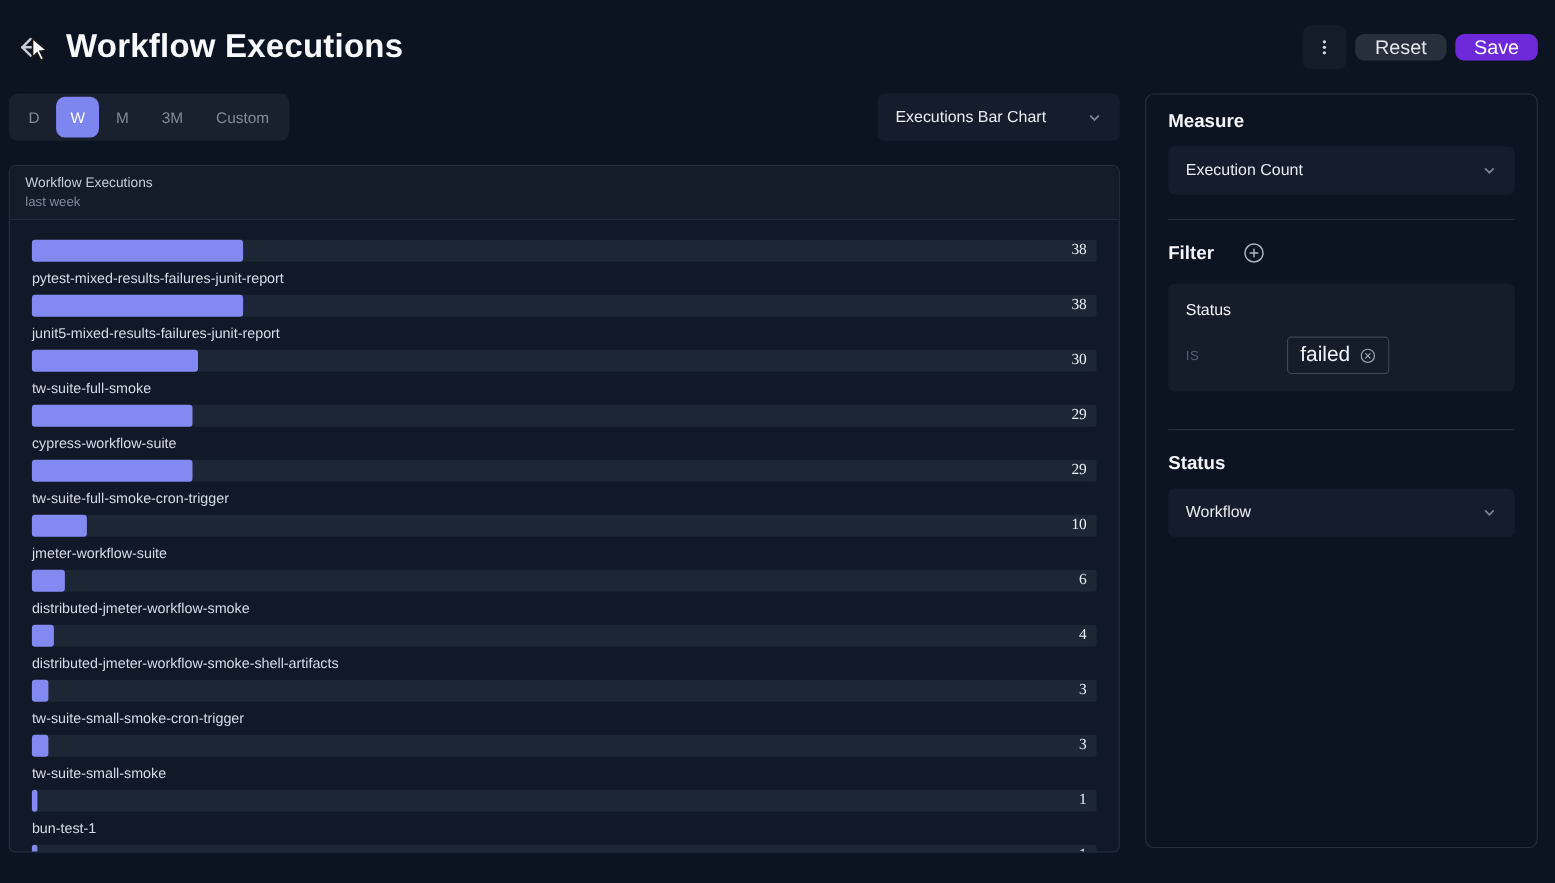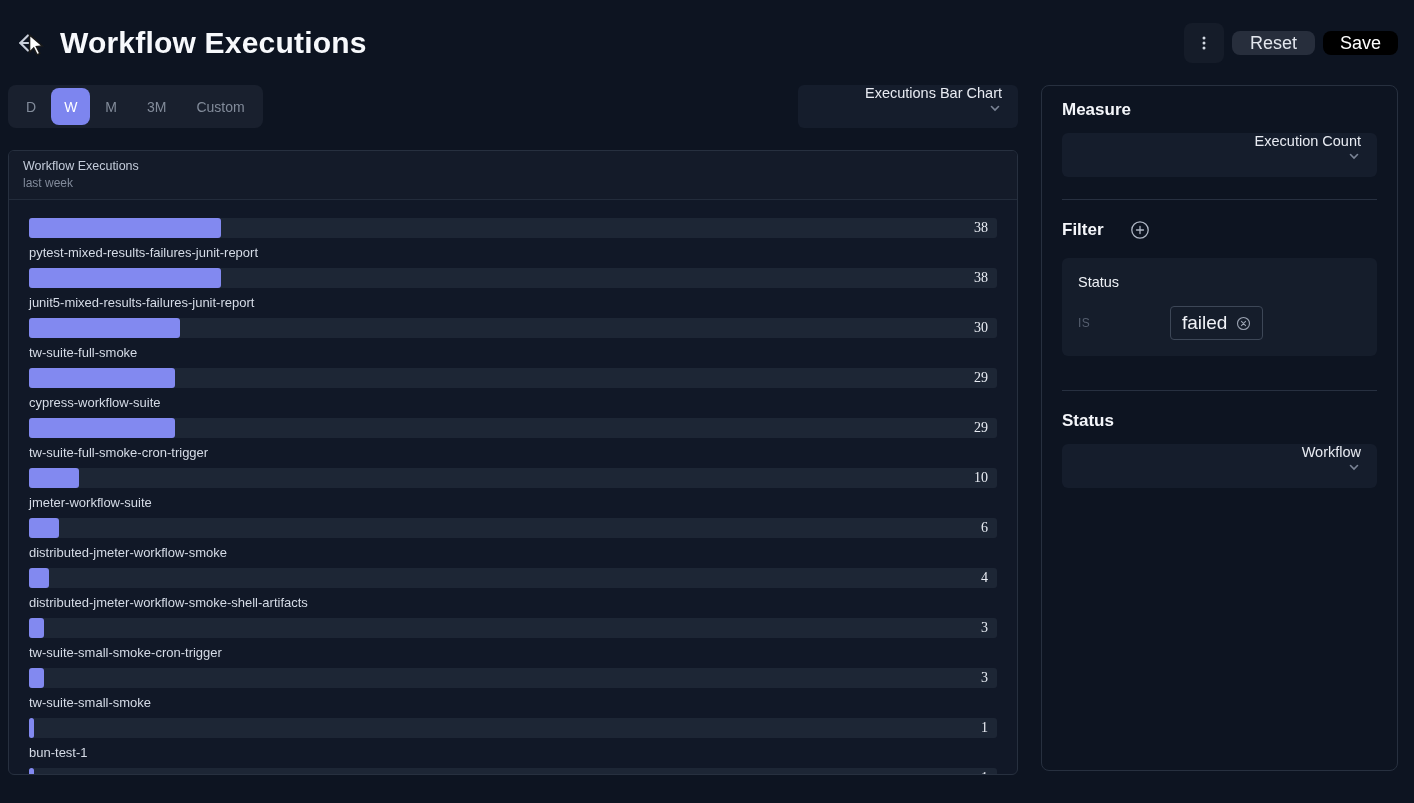--- a/index.html
+++ b/index.html
@@ -13,27 +13,27 @@
   
   .app-header { position:absolute; top:0; left:0; right:0; height:86px; display:flex; align-items:center; padding:0 16px; }
   .back-wrap { position:relative; width:34px; height:34px; margin-right:10px; }
   .back-wrap svg.arrow { position:absolute; left:0; top:4px; }
   .back-wrap svg.cursor { position:absolute; left:9px; top:7px; }
   .page-title { font-size:30px; font-weight:700; letter-spacing:.2px; color:#f7f9fc; }
   .header-actions { margin-left:auto; display:flex; gap:8px; align-items:center; }
   .icon-btn { width:40px; height:40px; border-radius:8px; background:#151c29; border:none; display:flex; align-items:center; justify-content:center; cursor:pointer; }
   .btn { height:24px; border:none; border-radius:8px; font-size:18px; font-family:inherit; cursor:pointer; }
   .btn-secondary { background:#272e3c; color:#e2e6ed; padding:0 18px; }
-  .btn-primary { background:#000000; color:#ffffff; padding:0 17px; }
+  .btn-primary { background:#6d28d9; color:#ffffff; padding:0 17px; }
   
   .controls { position:absolute; top:85px; left:8px; right:16px; height:43px; display:flex; }
   .tab-group { display:flex; align-items:center; background:#19202e; border-radius:8px; padding:3px; height:43px; }
   .tab { padding:0 15px; height:37px; display:flex; align-items:center; justify-content:center; font-size:14px; color:#828b9a; border-radius:8px; cursor:pointer; }
   .tab.active { background:#7d85ef; color:#ffffff; padding:0 13px; }
-  .select { background:#151d2c; border-radius:6px; height:43px; display:flex; align-items:flex-end; padding:0 16px; font-size:14.5px; color:#e8ebf2; cursor:pointer;flex-direction:column; }
+  .select { background:#151d2c; border-radius:6px; height:43px; display:flex; align-items:center; padding:0 16px; font-size:14.5px; color:#e8ebf2; cursor:pointer; }
   .select .chev { margin-left:auto; display:flex; }
   .chart-type-select { position:absolute; left:790px; width:220px; }
   
   .chart-panel { position:absolute; left:8px; top:150px; width:1010px; height:625px; border:1px solid #27303f; border-radius:6px; background:#111827; overflow:hidden; }
   .chart-head { background:#141b29; border-bottom:1px solid #232c3b; padding:8px 14px 9px; }
   .chart-title { font-size:12.5px; color:#c4ccda; margin-bottom:3px; }
   .chart-subtitle { font-size:12px; color:#828b9b; }
   .chart-body { padding:18px 0 0; }
   .bar-row { }
   .track { margin:0 20px; height:20px; background:#1d2635; border-radius:3px; position:relative; }

